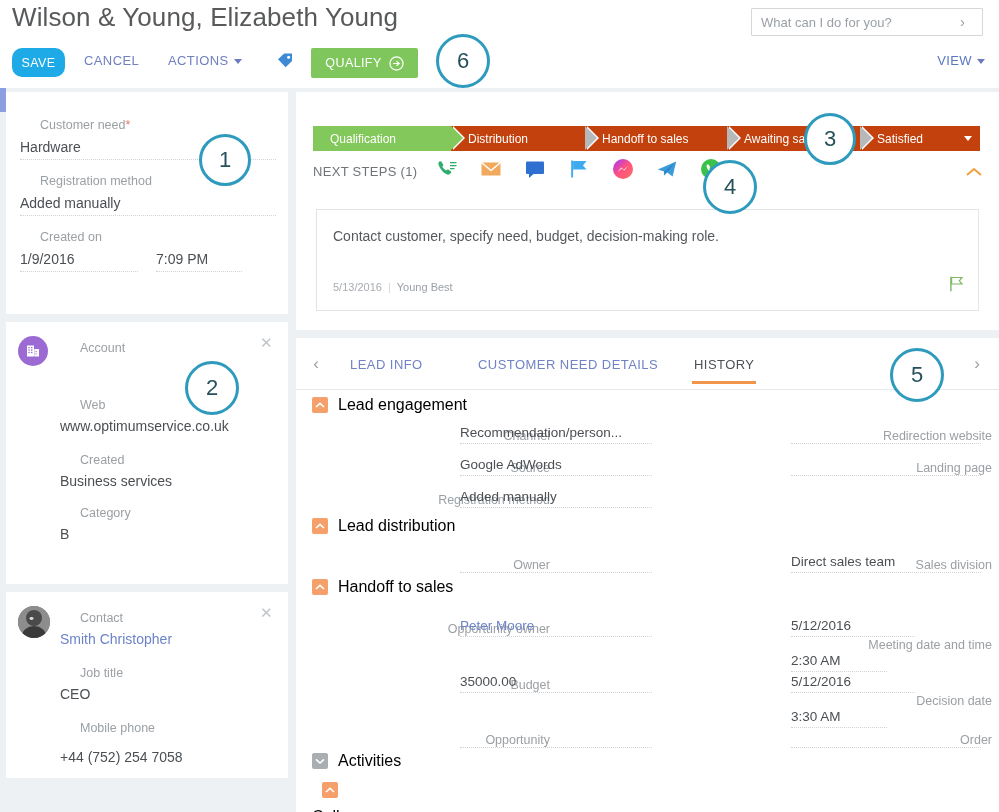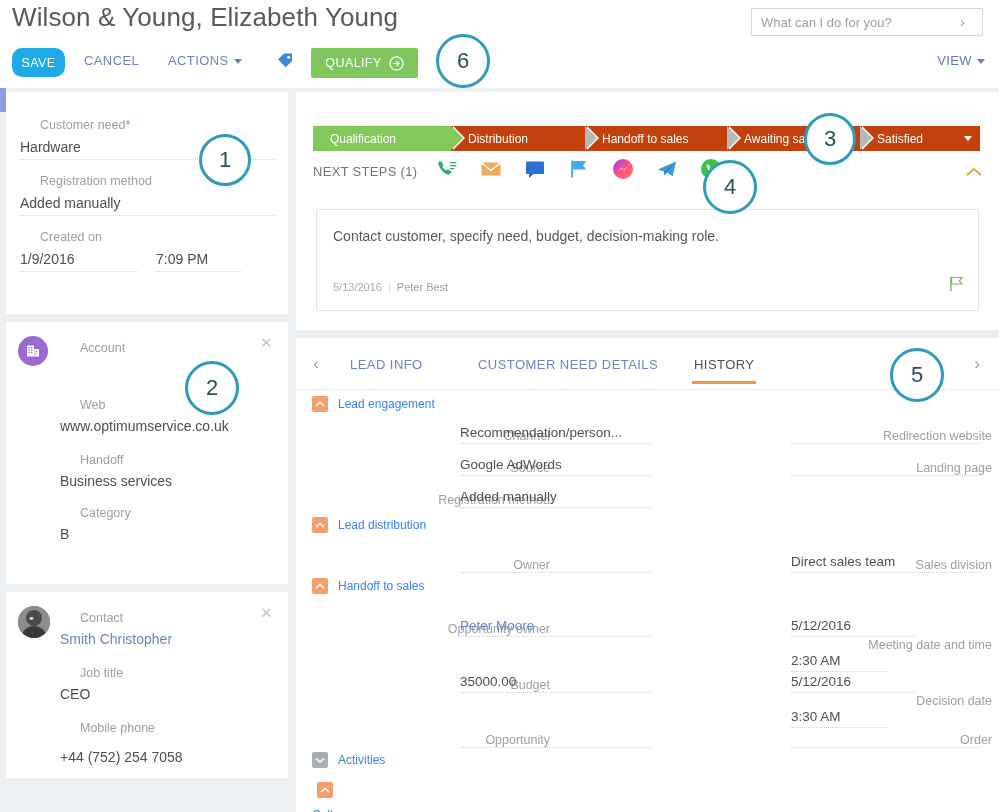--- a/index.html
+++ b/index.html
@@ -168,21 +168,21 @@
   }
 
   
   .form { position: absolute; left: 0; top: 52px; width: 703px; height: 422px; }
   .grp { position: absolute; display: flex; align-items: center; gap: 10px; }
   .grp-toggle {
     width: 16px; height: 16px; border-radius: 2px; background: #f5a06a;
     display: flex; align-items: center; justify-content: center; cursor: pointer;
   }
   .grp-toggle.collapsed { background: #a9aeb3; }
-  .grp-title { font-size: 12px; color: #3b82f6; cursor: pointer; white-space: nowrap; }
+  .grp-title { font-size: 16px; color: #000000; cursor: pointer; white-space: nowrap; }
   .kebab { width: 4px; height: 16px; margin-left: 12px; cursor: pointer; }
 
   .frow { position: absolute; }
   .flabel {
     position: absolute; font-size: 12.5px; color: #9ba0a5;
     text-align: right; white-space: nowrap;
   }
   .fvalue {
     position: absolute; font-size: 13.5px; color: #4b4f54;
     border-bottom: 1px dotted #cfd4d8; padding-bottom: 3px;
@@ -267,21 +267,21 @@
     <div class="card-close">✕</div>
 
     <div class="fld" style="left:54px; top:19px; width:210px;">
       <div class="fld-label">Account</div>
     </div>
     <div class="fld" style="left:54px; top:76px; width:216px;">
       <div class="fld-label">Web</div>
       <div class="fld-value" style="margin-top:6px; border:0;">www.optimumservice.co.uk</div>
     </div>
     <div class="fld" style="left:54px; top:131px; width:216px;">
-      <div class="fld-label">Handoff</div>
+      <div class="fld-label">Created</div>
       <div class="fld-value" style="margin-top:6px; border:0;">Business services</div>
     </div>
     <div class="fld" style="left:54px; top:184px; width:216px;">
       <div class="fld-label">Category</div>
       <div class="fld-value" style="margin-top:6px; border:0;">B</div>
     </div>
   </div>
 
   <div class="card card-contact">
     <div class="avatar">
@@ -386,21 +386,21 @@
 
     <div class="collapse-chevron">
       <svg viewBox="0 0 18 12" width="18" height="12">
         <path d="M2 9 L9 3 L16 9" fill="none" stroke="#f0a03a" stroke-width="2"></path>
       </svg>
     </div>
 
     <div class="ns-card">
       <div class="ns-text">Contact customer, specify need, budget, decision-making role.</div>
       <div class="ns-meta">
-        <span>5/13/2016</span><span class="sep">|</span><span class="author">Peter Best</span>
+        <span>5/13/2016</span><span class="sep">|</span><span class="author">Young Best</span>
       </div>
       <div class="ns-flag">
         <svg viewBox="0 0 15 16" width="15" height="16">
           <rect x="1.2" y="0.8" width="1.4" height="14.5" fill="#7fb861"></rect>
           <path d="M2.6 1.5 H13 L10.3 4.8 L13 8 H2.6 Z" fill="none" stroke="#7fb861" stroke-width="1.2"></path>
         </svg>
       </div>
     </div>
   </div>
 

